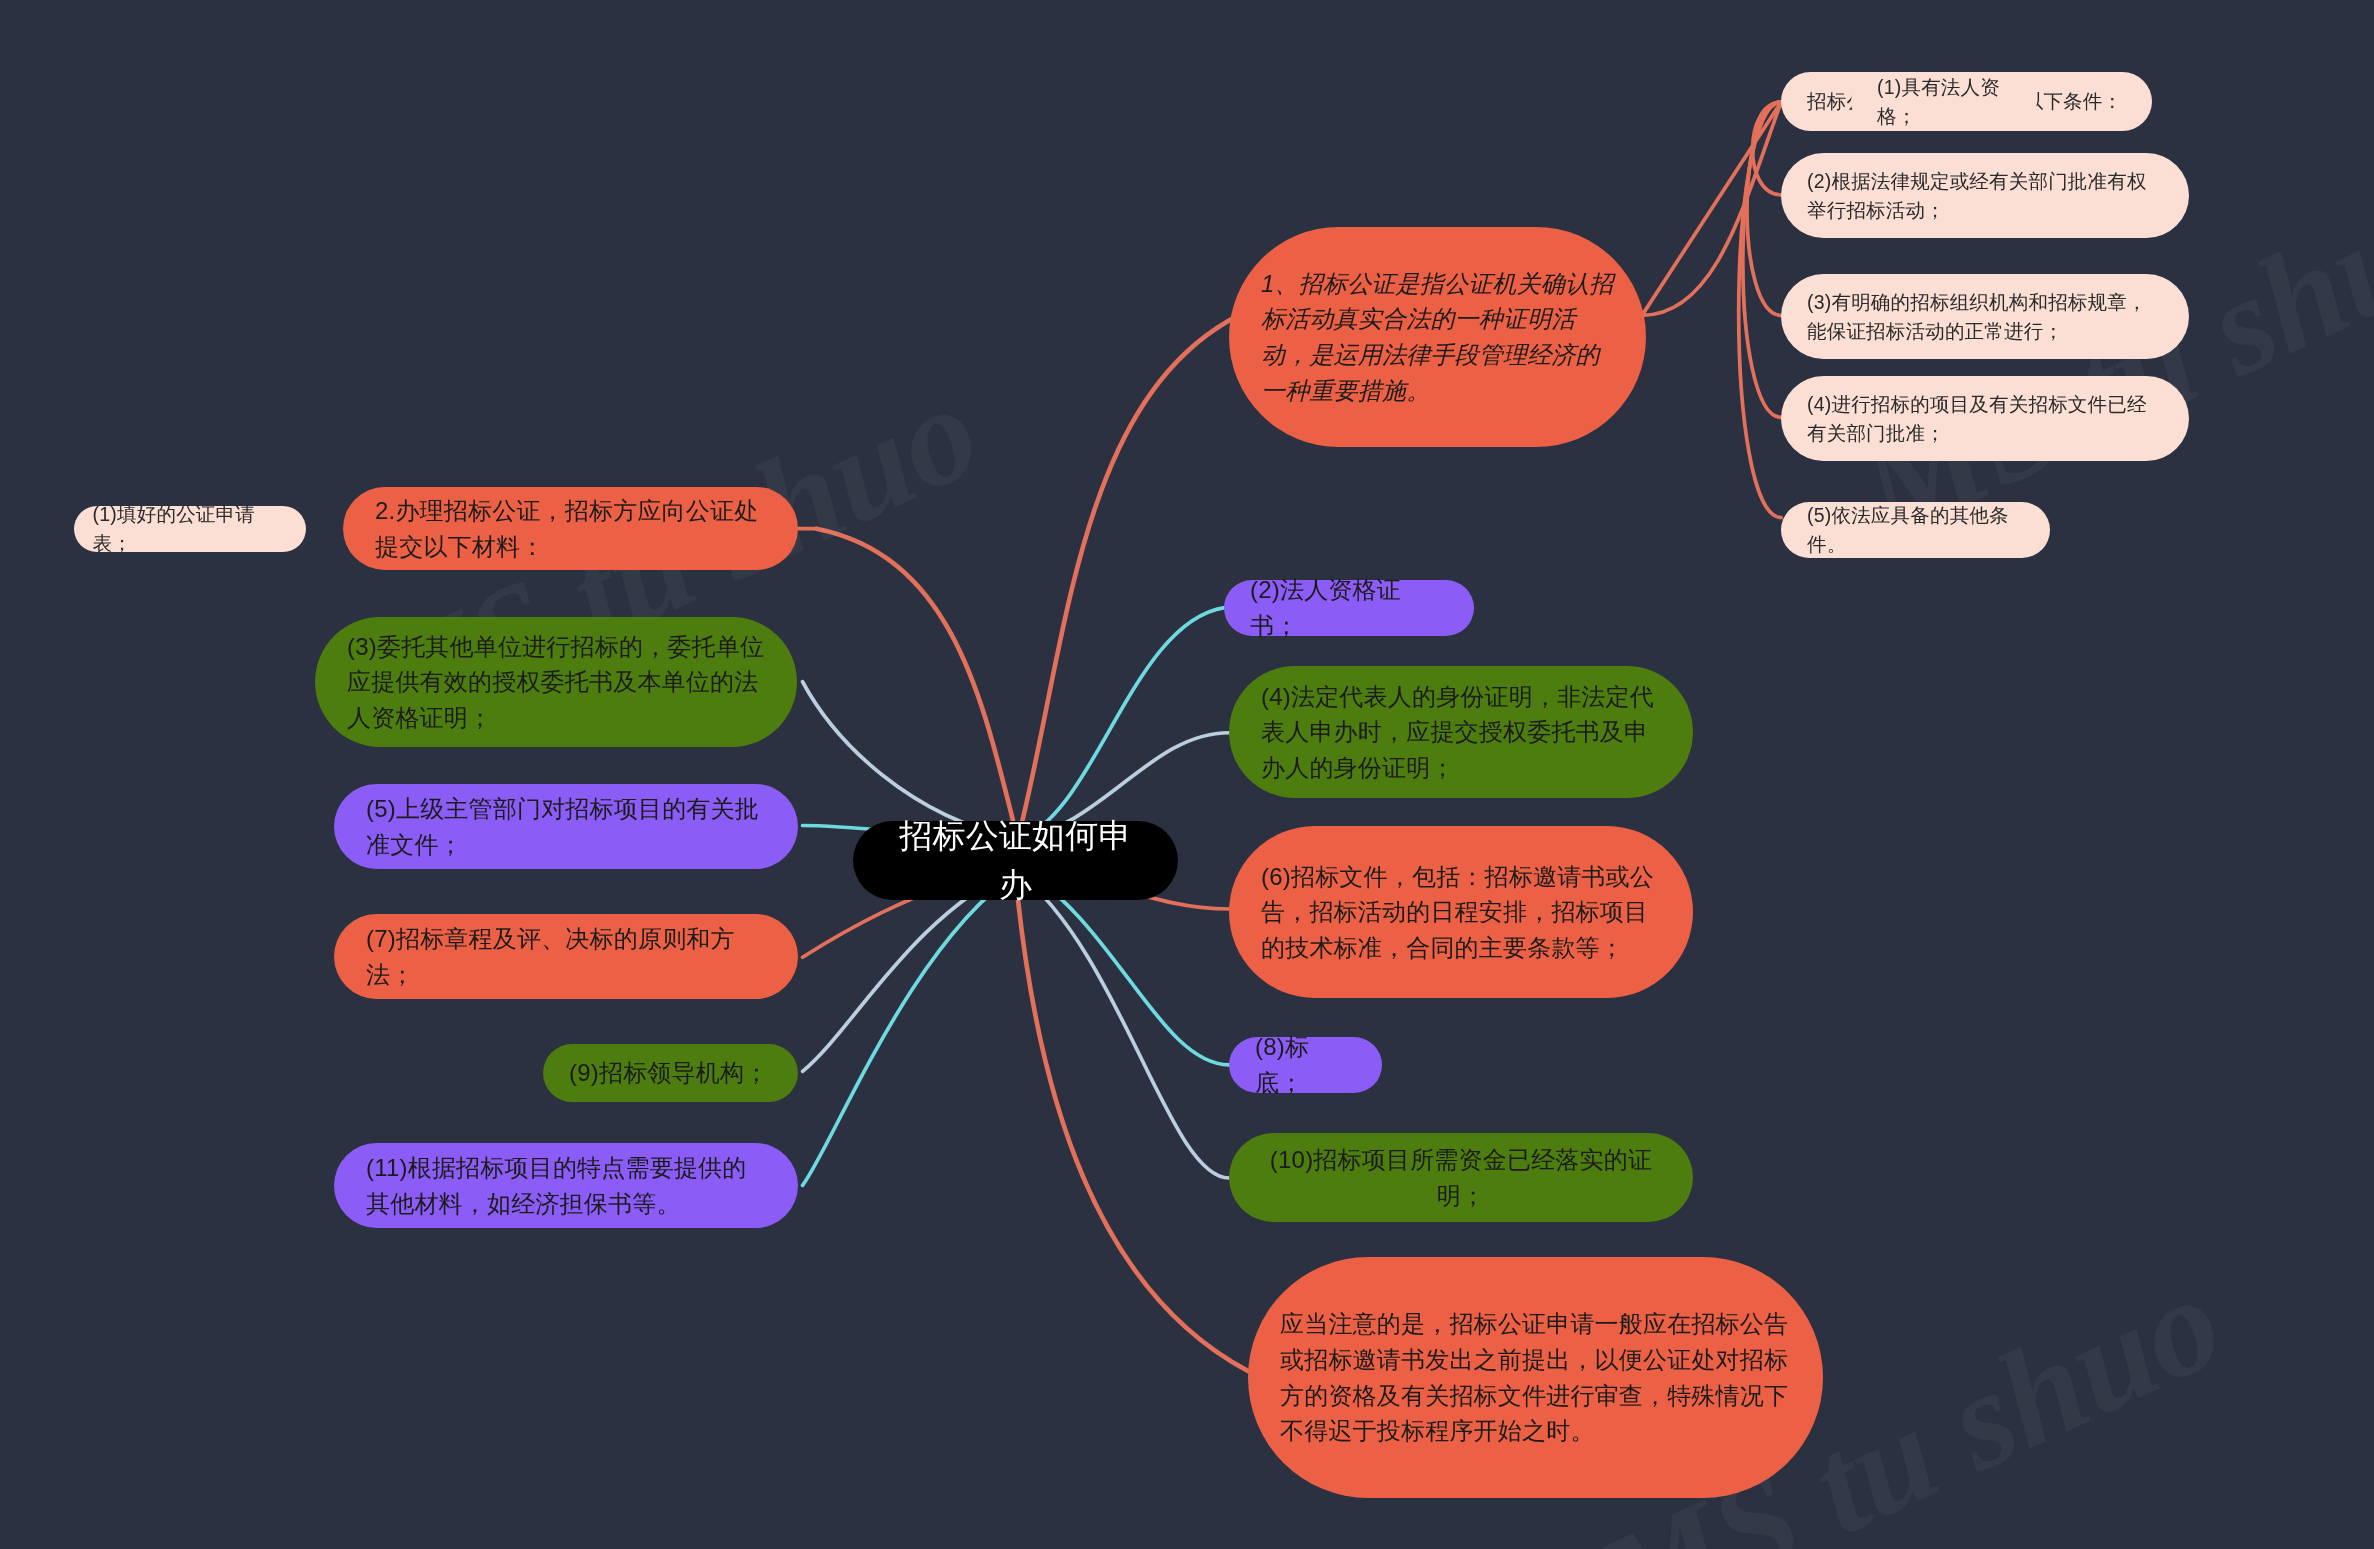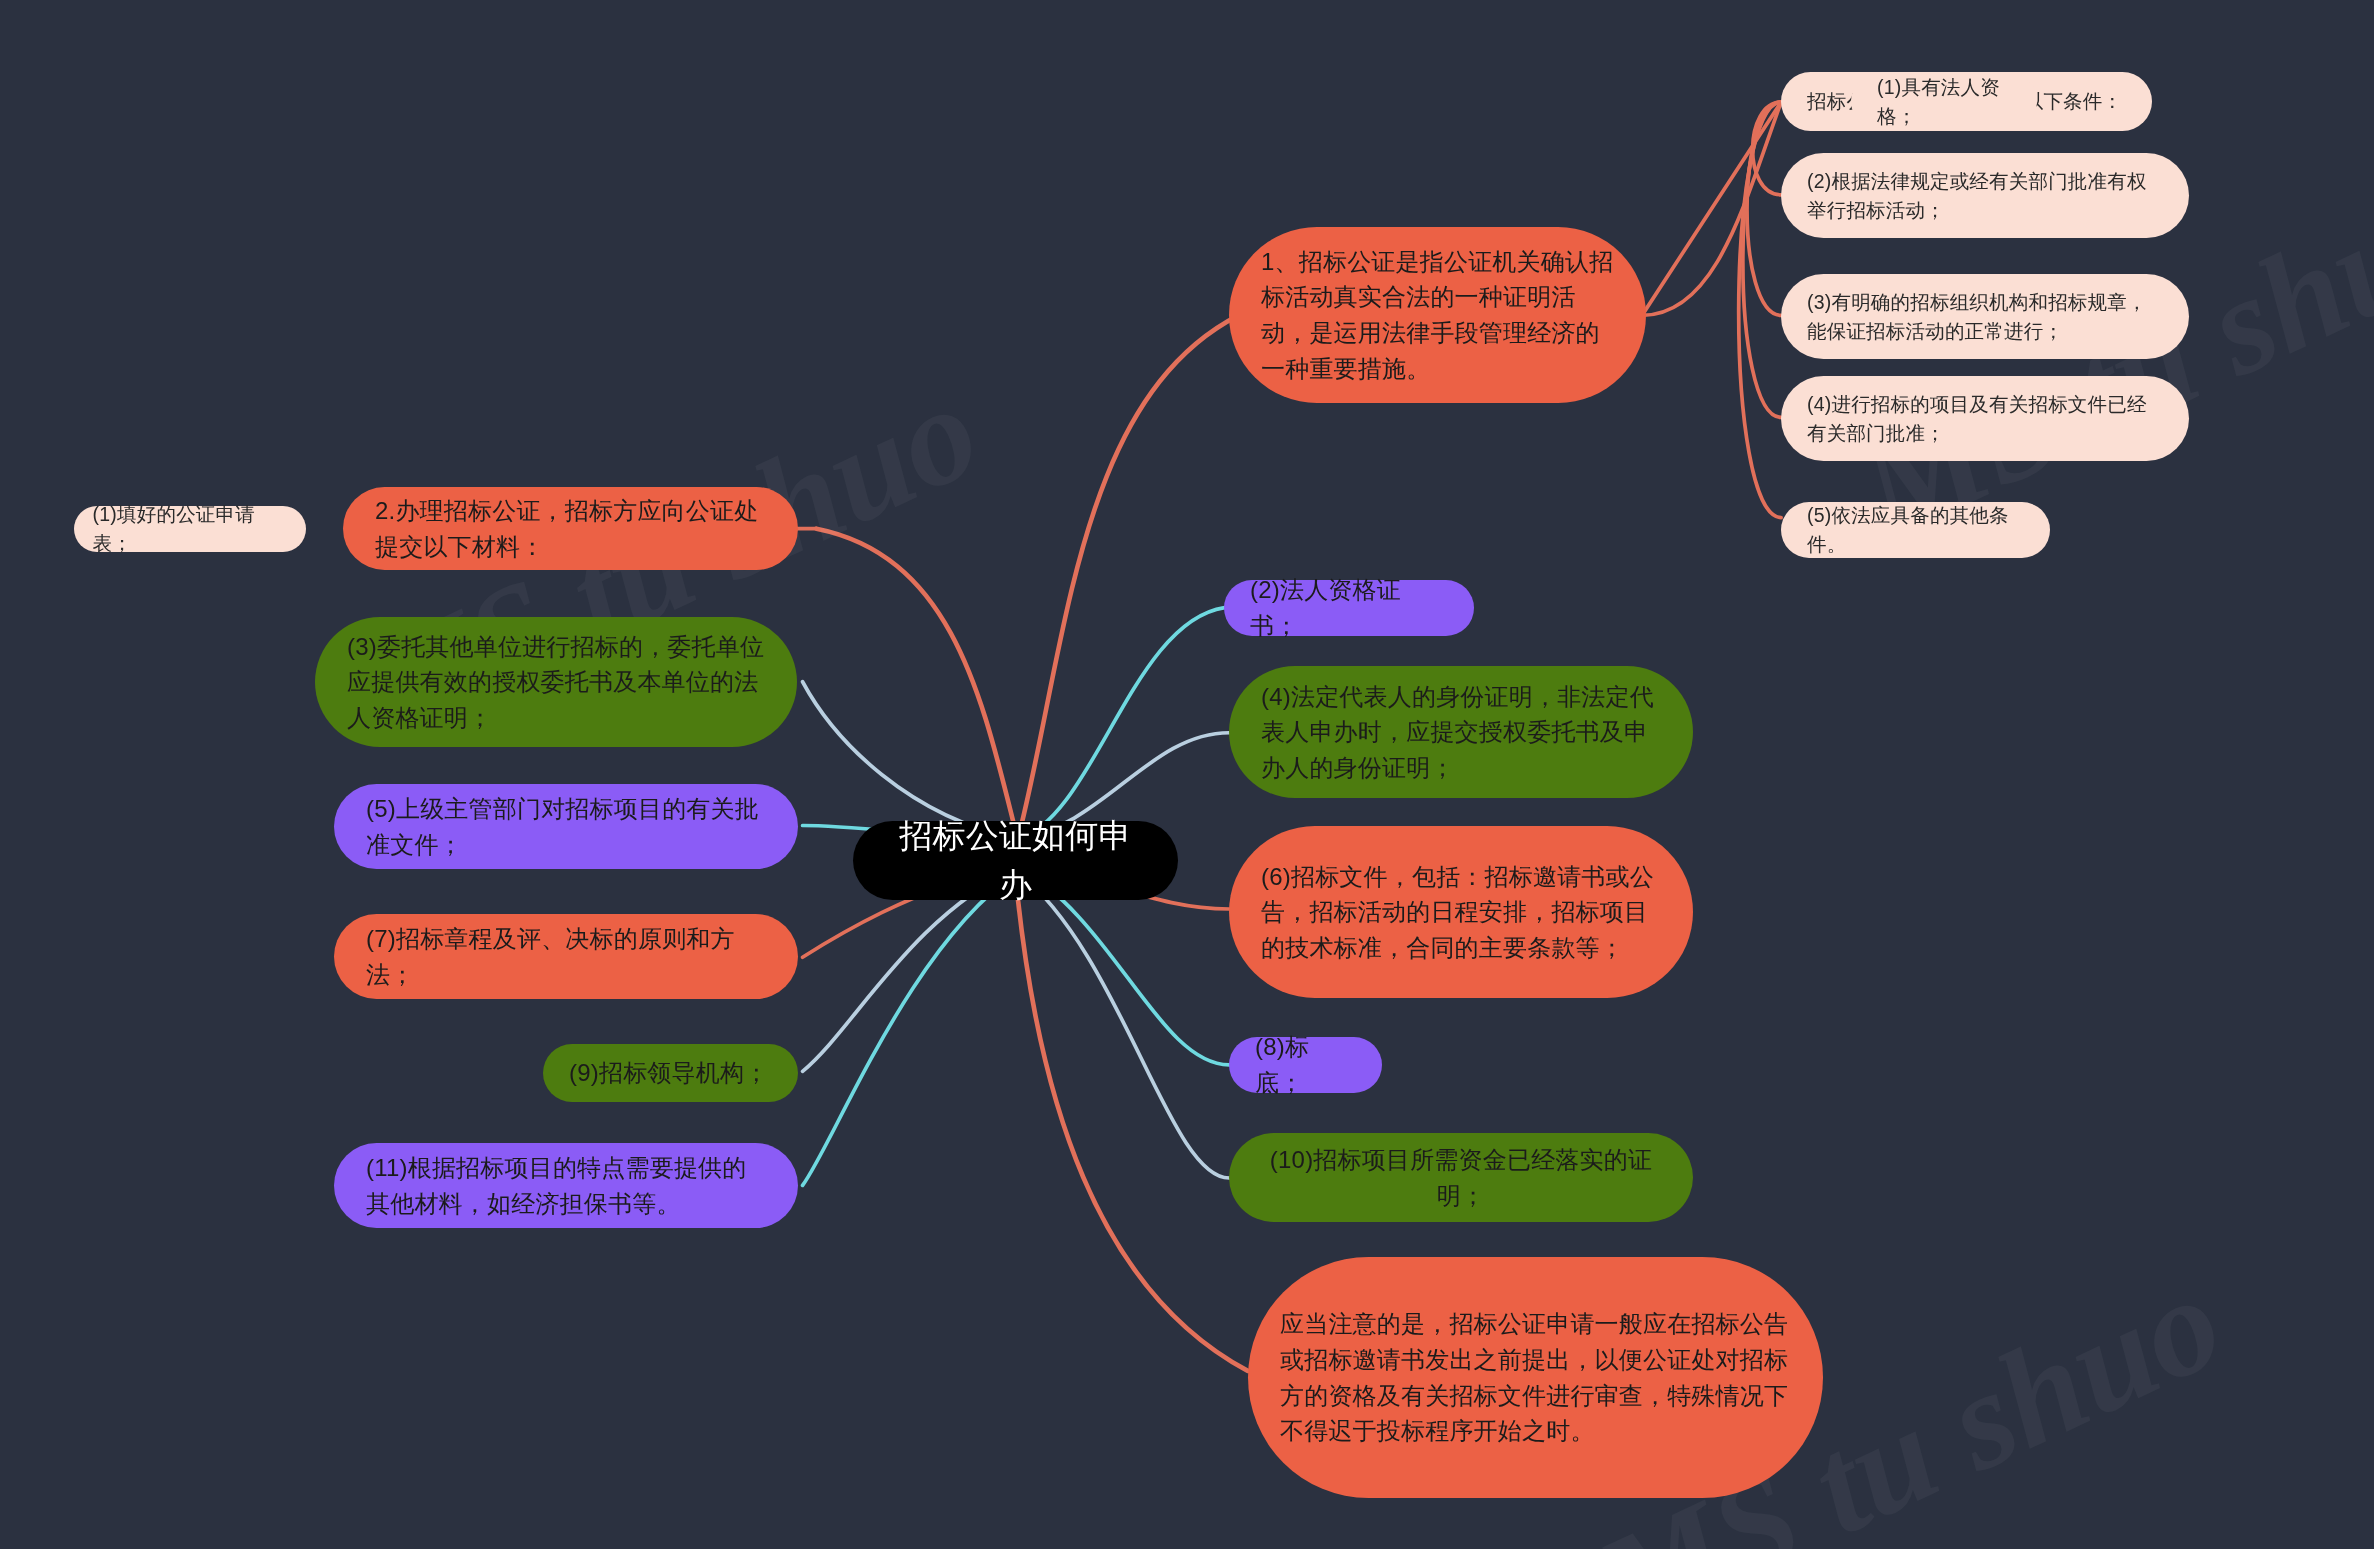--- a/index.html
+++ b/index.html
@@ -113,21 +113,21 @@
       <path d="M1097 940 C1210 1030 1260 1270 1325 1270" stroke="#b9cfe0" stroke-width="4"></path>
     </g>
   </svg>
 
   <div class="wm" style="left:1837px;top:278px;font-size:139px;transform:rotate(-25deg);">MS tu shuo</div>
   <div class="wm" style="left:334px;top:482px;font-size:139px;transform:rotate(-25deg);">MS tu shuo</div>
   <div class="wm" style="left:1577px;top:1373px;font-size:139px;transform:rotate(-25deg);">MS tu shuo</div>
 
   <div class="node n-root pad-lg" style="left:853px;top:821px;width:325px;height:79px;">招标公证如何申办</div>
 
-  <div class="node n-orange pad-lg" style="left:1229px;top:227px;width:417px;height:176px;">1、招标公证是指公证机关确认招标活动真实合法的一种证明活动，是运用法律手段管理经济的一种重要措施。</div>
+  <div class="node n-orange pad-lg" style="left:1229px;top:227px;width:417px;height:220px;font-style:italic;">1、招标公证是指公证机关确认招标活动真实合法的一种证明活动，是运用法律手段管理经济的一种重要措施。</div>
 
   <div class="node n-peach pad-md" style="left:1781px;top:72px;width:371px;height:59px;">招标公证的申请人应具备以下条件：</div>
 
   <div class="node n-peach pad-md" style="left:1851px;top:72px;width:186px;height:59px;">(1)具有法人资格；</div>
 
   <div class="node n-peach pad-md" style="left:1781px;top:153px;width:408px;height:85px;">(2)根据法律规定或经有关部门批准有权举行招标活动；</div>
 
   <div class="node n-peach pad-md" style="left:1781px;top:274px;width:408px;height:85px;">(3)有明确的招标组织机构和招标规章，能保证招标活动的正常进行；</div>
 
   <div class="node n-peach pad-md" style="left:1781px;top:376px;width:408px;height:85px;">(4)进行招标的项目及有关招标文件已经有关部门批准；</div>

